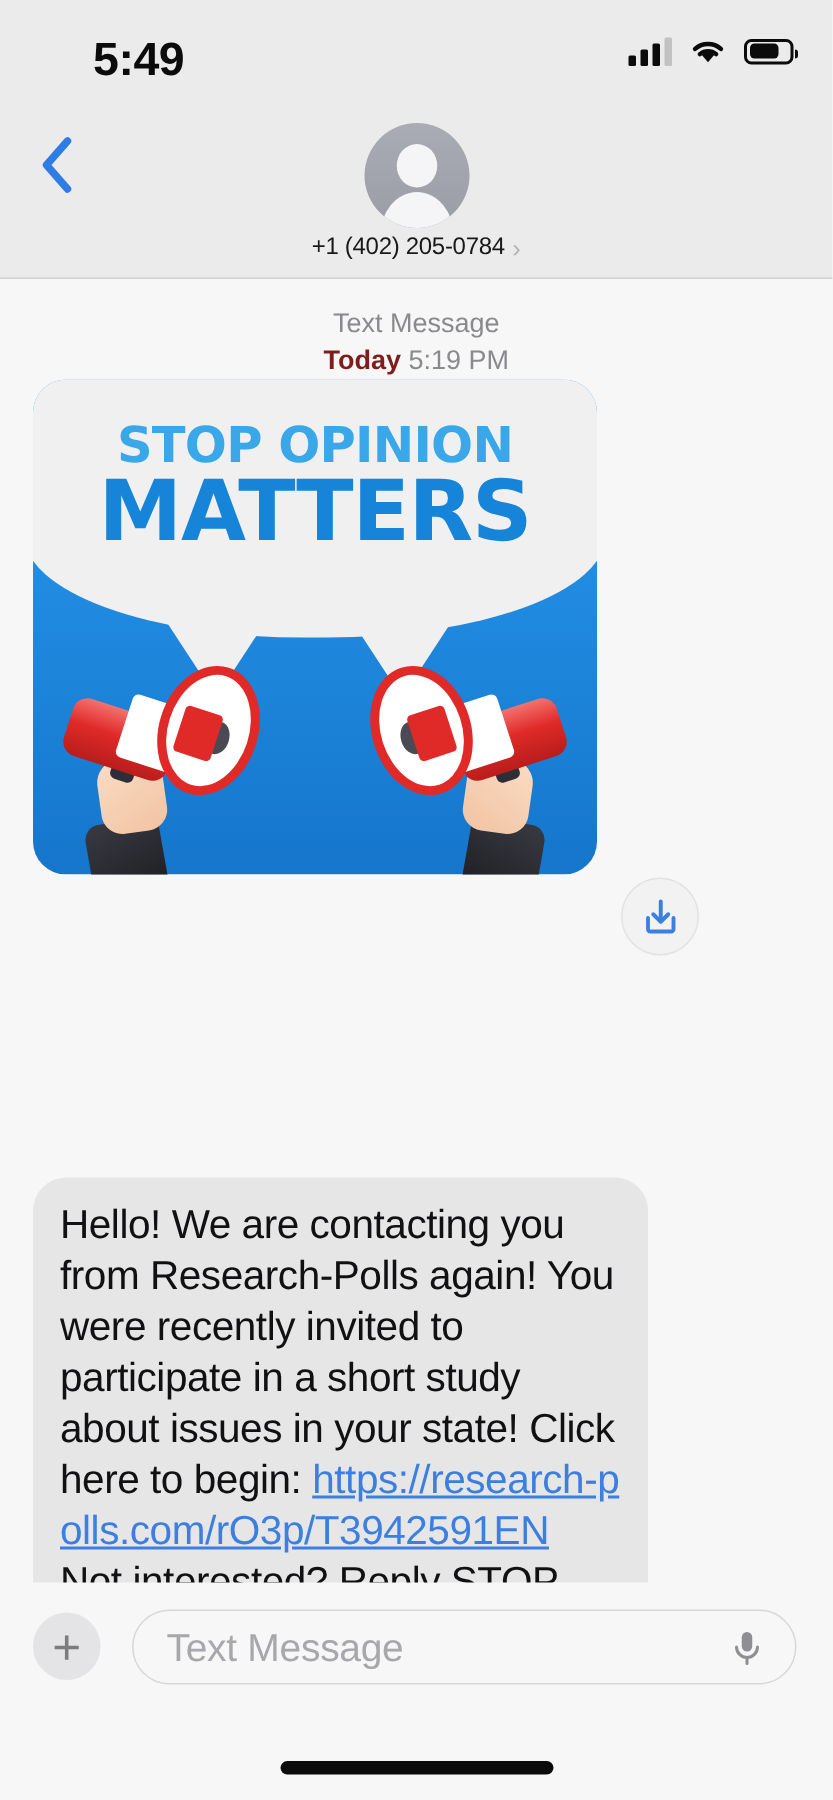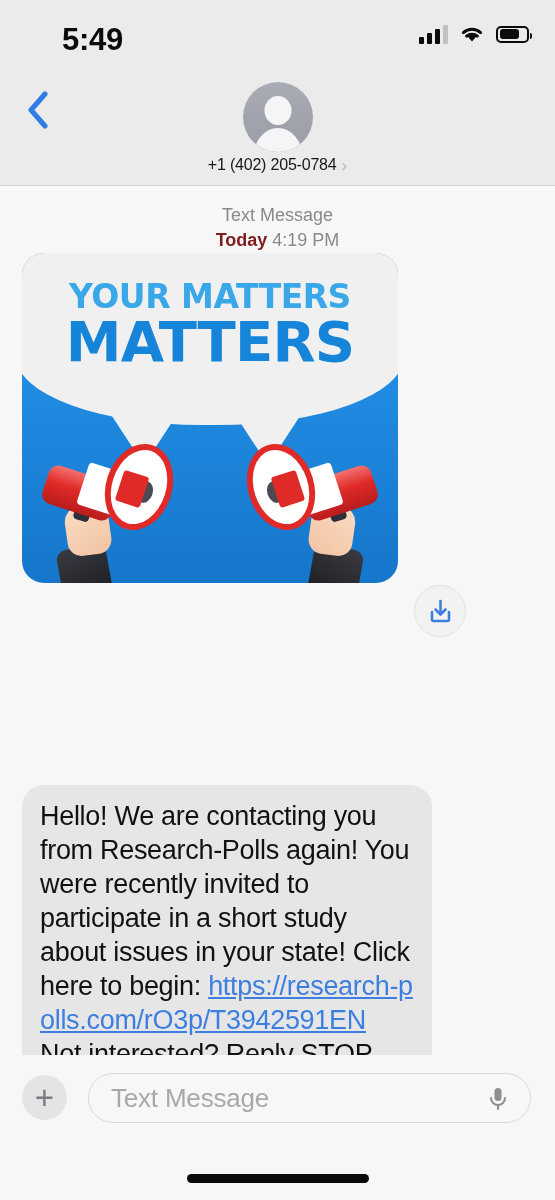--- a/index.html
+++ b/index.html
@@ -238,32 +238,32 @@
     <div id="contact-row">
       <span id="contact-name">+1 (402) 205-0784</span>
       <span id="contact-chevron">›</span>
     </div>
   </div>
 
   <div id="thread">
 
     <div id="msg-meta">
       <span class="kind">Text Message</span>
-      <span class="when"><b>Today</b> <span>4:19 PM</span></span>
+      <span class="when"><b>Today</b> <span>5:19 PM</span></span>
     </div>
 
     <div id="image-bubble">
       <div id="img-top"></div>
 
       <div id="speech"></div>
       <div class="tail left"></div>
       <div class="tail right"></div>
 
       <div id="headline">
-        <span class="l1">YOUR MATTERS</span>
+        <span class="l1">STOP OPINION</span>
         <span class="l2">MATTERS</span>
       </div>
 
       <div class="megaphone left">
         <div class="sleeve"></div>
         <div class="hand"></div>
         <div class="grip"></div>
         <div class="barrel"></div>
         <div class="barrel-white"></div>
         <div class="horn"></div>

